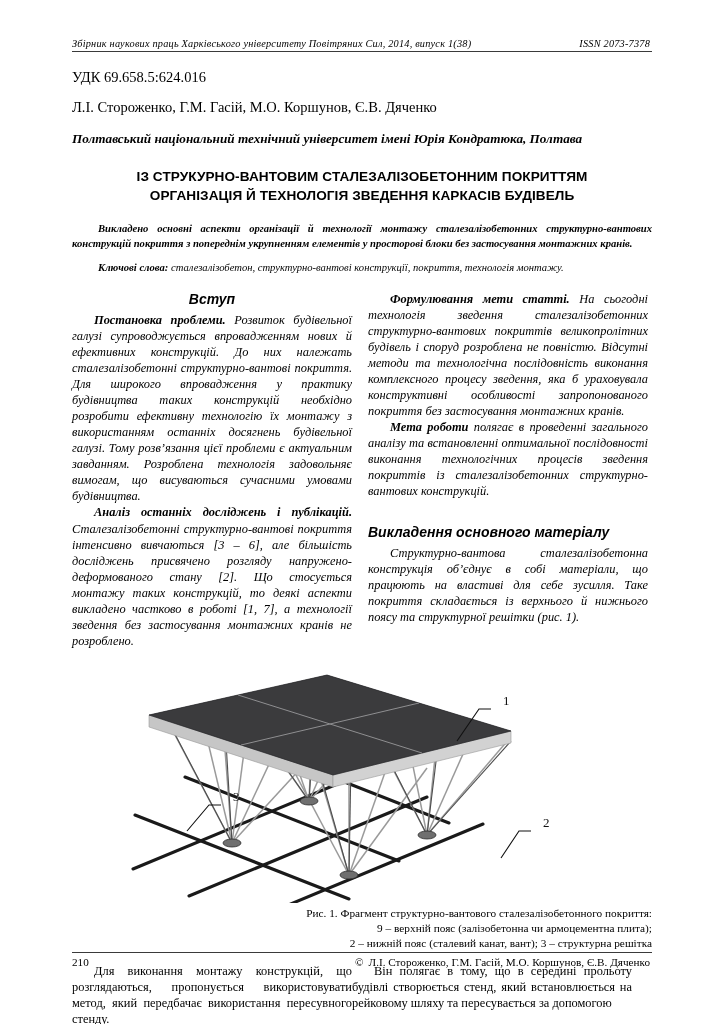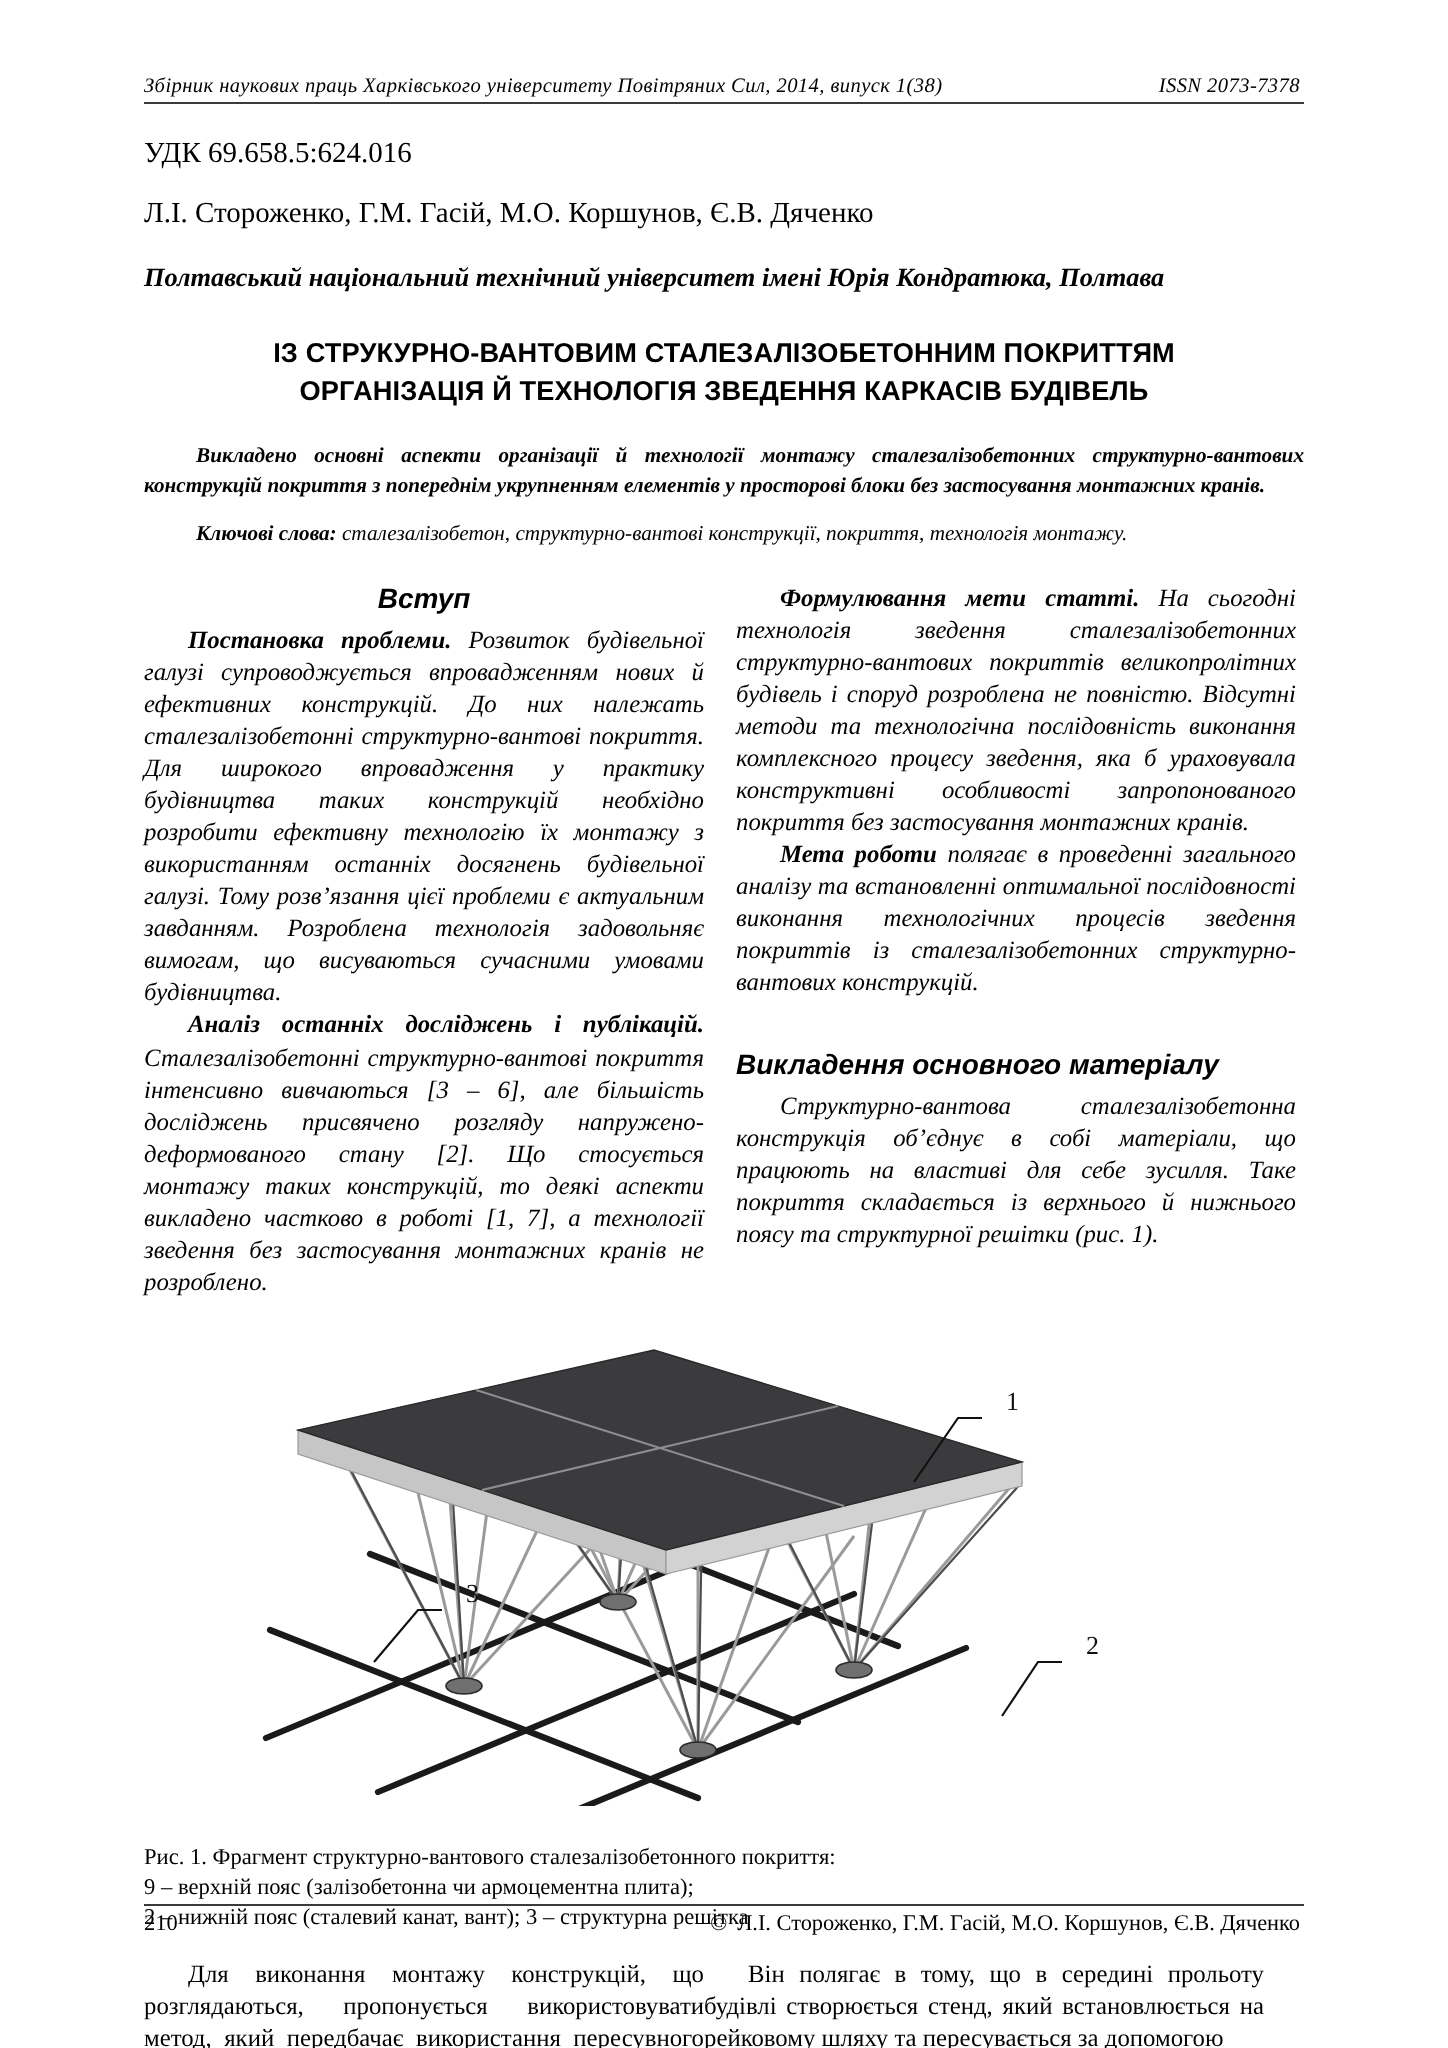--- a/index.html
+++ b/index.html
@@ -122,23 +122,23 @@
   
   .figure-wrap {
     position: relative;
     margin-top: 4px;
     height: 250px;
   }
   .figure-svg { display: block; margin: 0 auto; }
 
   .figcaption {
     font-size: 11.3px;
-    text-align: left;
+    text-align: right;
     line-height: 1.33;
-    margin-top: 19px;
+    margin-top: 3px;
   }
   .figcaption div { white-space: nowrap; }
 
   
   .cols-bottom {
     margin-top: 12px;
     display: flex;
   }
 
   

